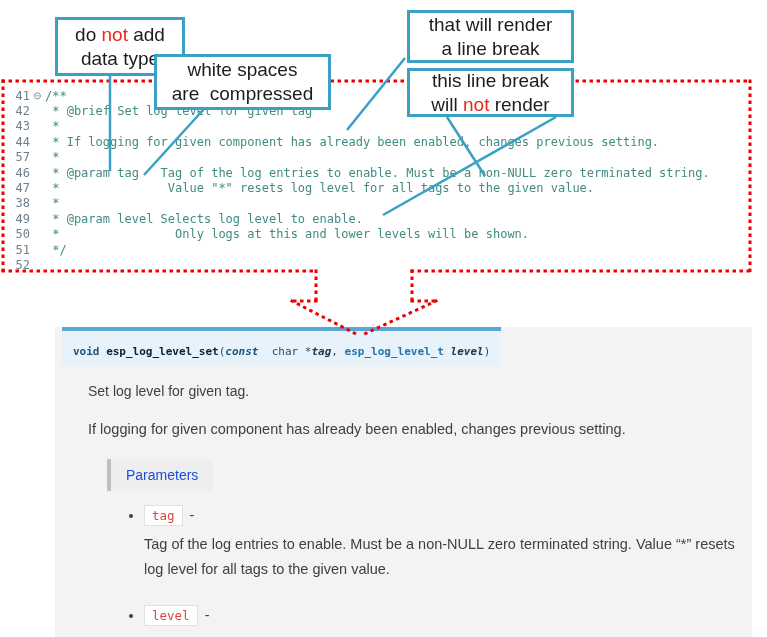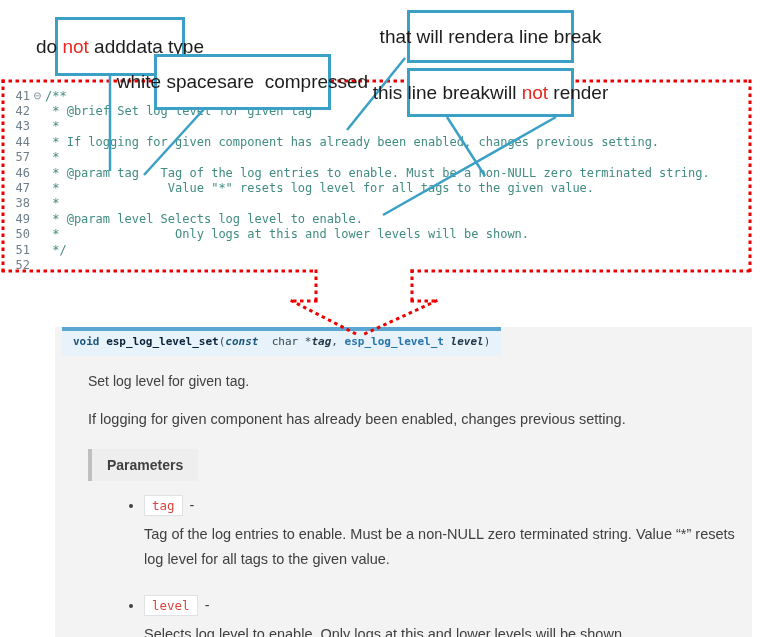--- a/index.html
+++ b/index.html
@@ -2,21 +2,21 @@
 <html><head>
 <meta charset="utf-8">
 <style>
   html,body{margin:0;padding:0;background:#ffffff;}
   body{font-family:"Liberation Sans",sans-serif;}
   #stage{position:relative;width:767px;height:637px;overflow:hidden;background:#fff;}
 
   
   .callout{
     position:absolute;background:#ffffff;border:3px solid #3aa0c6;
-    display:flex;flex-direction:row;justify-content:center;align-items:center;
+    display:flex;flex-direction:column;justify-content:center;align-items:center;
     z-index:10;color:#1d1d1d;font-size:19px;line-height:1.25;text-align:center;
   }
   .co-line{white-space:pre;}
   .red{color:#e8281e;}
   #co1{left:55px;top:17px;width:124px;height:53px;}
   #co2{left:154px;top:54px;width:171px;height:50px;}
   #co3{left:407px;top:10px;width:161px;height:47px;}
   #co4{left:407px;top:68px;width:161px;height:43px;}
 
   
@@ -38,35 +38,35 @@
   .seg-plain{color:#141414;font-weight:bold;}
   .seg-type{color:#418c82;font-weight:bold;}
 
   
   .docs-panel{
     position:absolute;left:55px;top:327px;width:697px;min-height:300px;
     background:#f3f3f3;z-index:2;color:#404040;padding-bottom:12px;
   }
   .sig{
     display:inline-block;margin:0 0 0 7px;background:#e7f2fa;
-    border-top:4px solid #5ba7d3;padding:4px 11px 8px 11px;
+    border-top:4px solid #5ba7d3;padding:14px 11px 8px 11px;
     font-family:"DejaVu Sans Mono",monospace;font-size:11px;white-space:pre;
   }
   .s-kw{color:#1b567c;font-weight:bold;}
   .s-kwi{color:#1b567c;font-weight:bold;font-style:italic;}
   .s-name{color:#0a2239;font-weight:bold;}
   .s-plain{color:#31485a;}
   .s-arg{color:#24394a;font-weight:bold;font-style:italic;}
   .s-type{color:#2676ad;font-weight:bold;}
   .brief{margin:17px 0 0 33px;font-size:14px;}
   .desc{margin:22px 0 0 33px;font-size:14.5px;}
   .params-head{
-    display:inline-block;margin:22px 0 0 33px;background:#eeeeee;
+    display:inline-block;margin:22px 0 0 52px;background:#eeeeee;
     border-left:4px solid #bfbfbf;padding:8px 15px;font-size:14px;
-    font-weight:bold;color:#404040;
+    font-weight:normal;color:#1d4ed8;
   }
   .params-list{margin:16px 0 0 0;padding-left:89px;}
   .params-list li{margin-bottom:24px;font-size:14.5px;}
   .params-list li::marker{color:#404040;}
   .pname{
     font-family:"DejaVu Sans Mono",monospace;font-size:12.5px;color:#d9463d;
     background:#ffffff;border:1px solid #dfe2e5;padding:2px 7px;margin-right:7px;
   }
   .pdash{color:#404040;}
   .pdesc{margin-top:9px;max-width:604px;line-height:1.75;}

